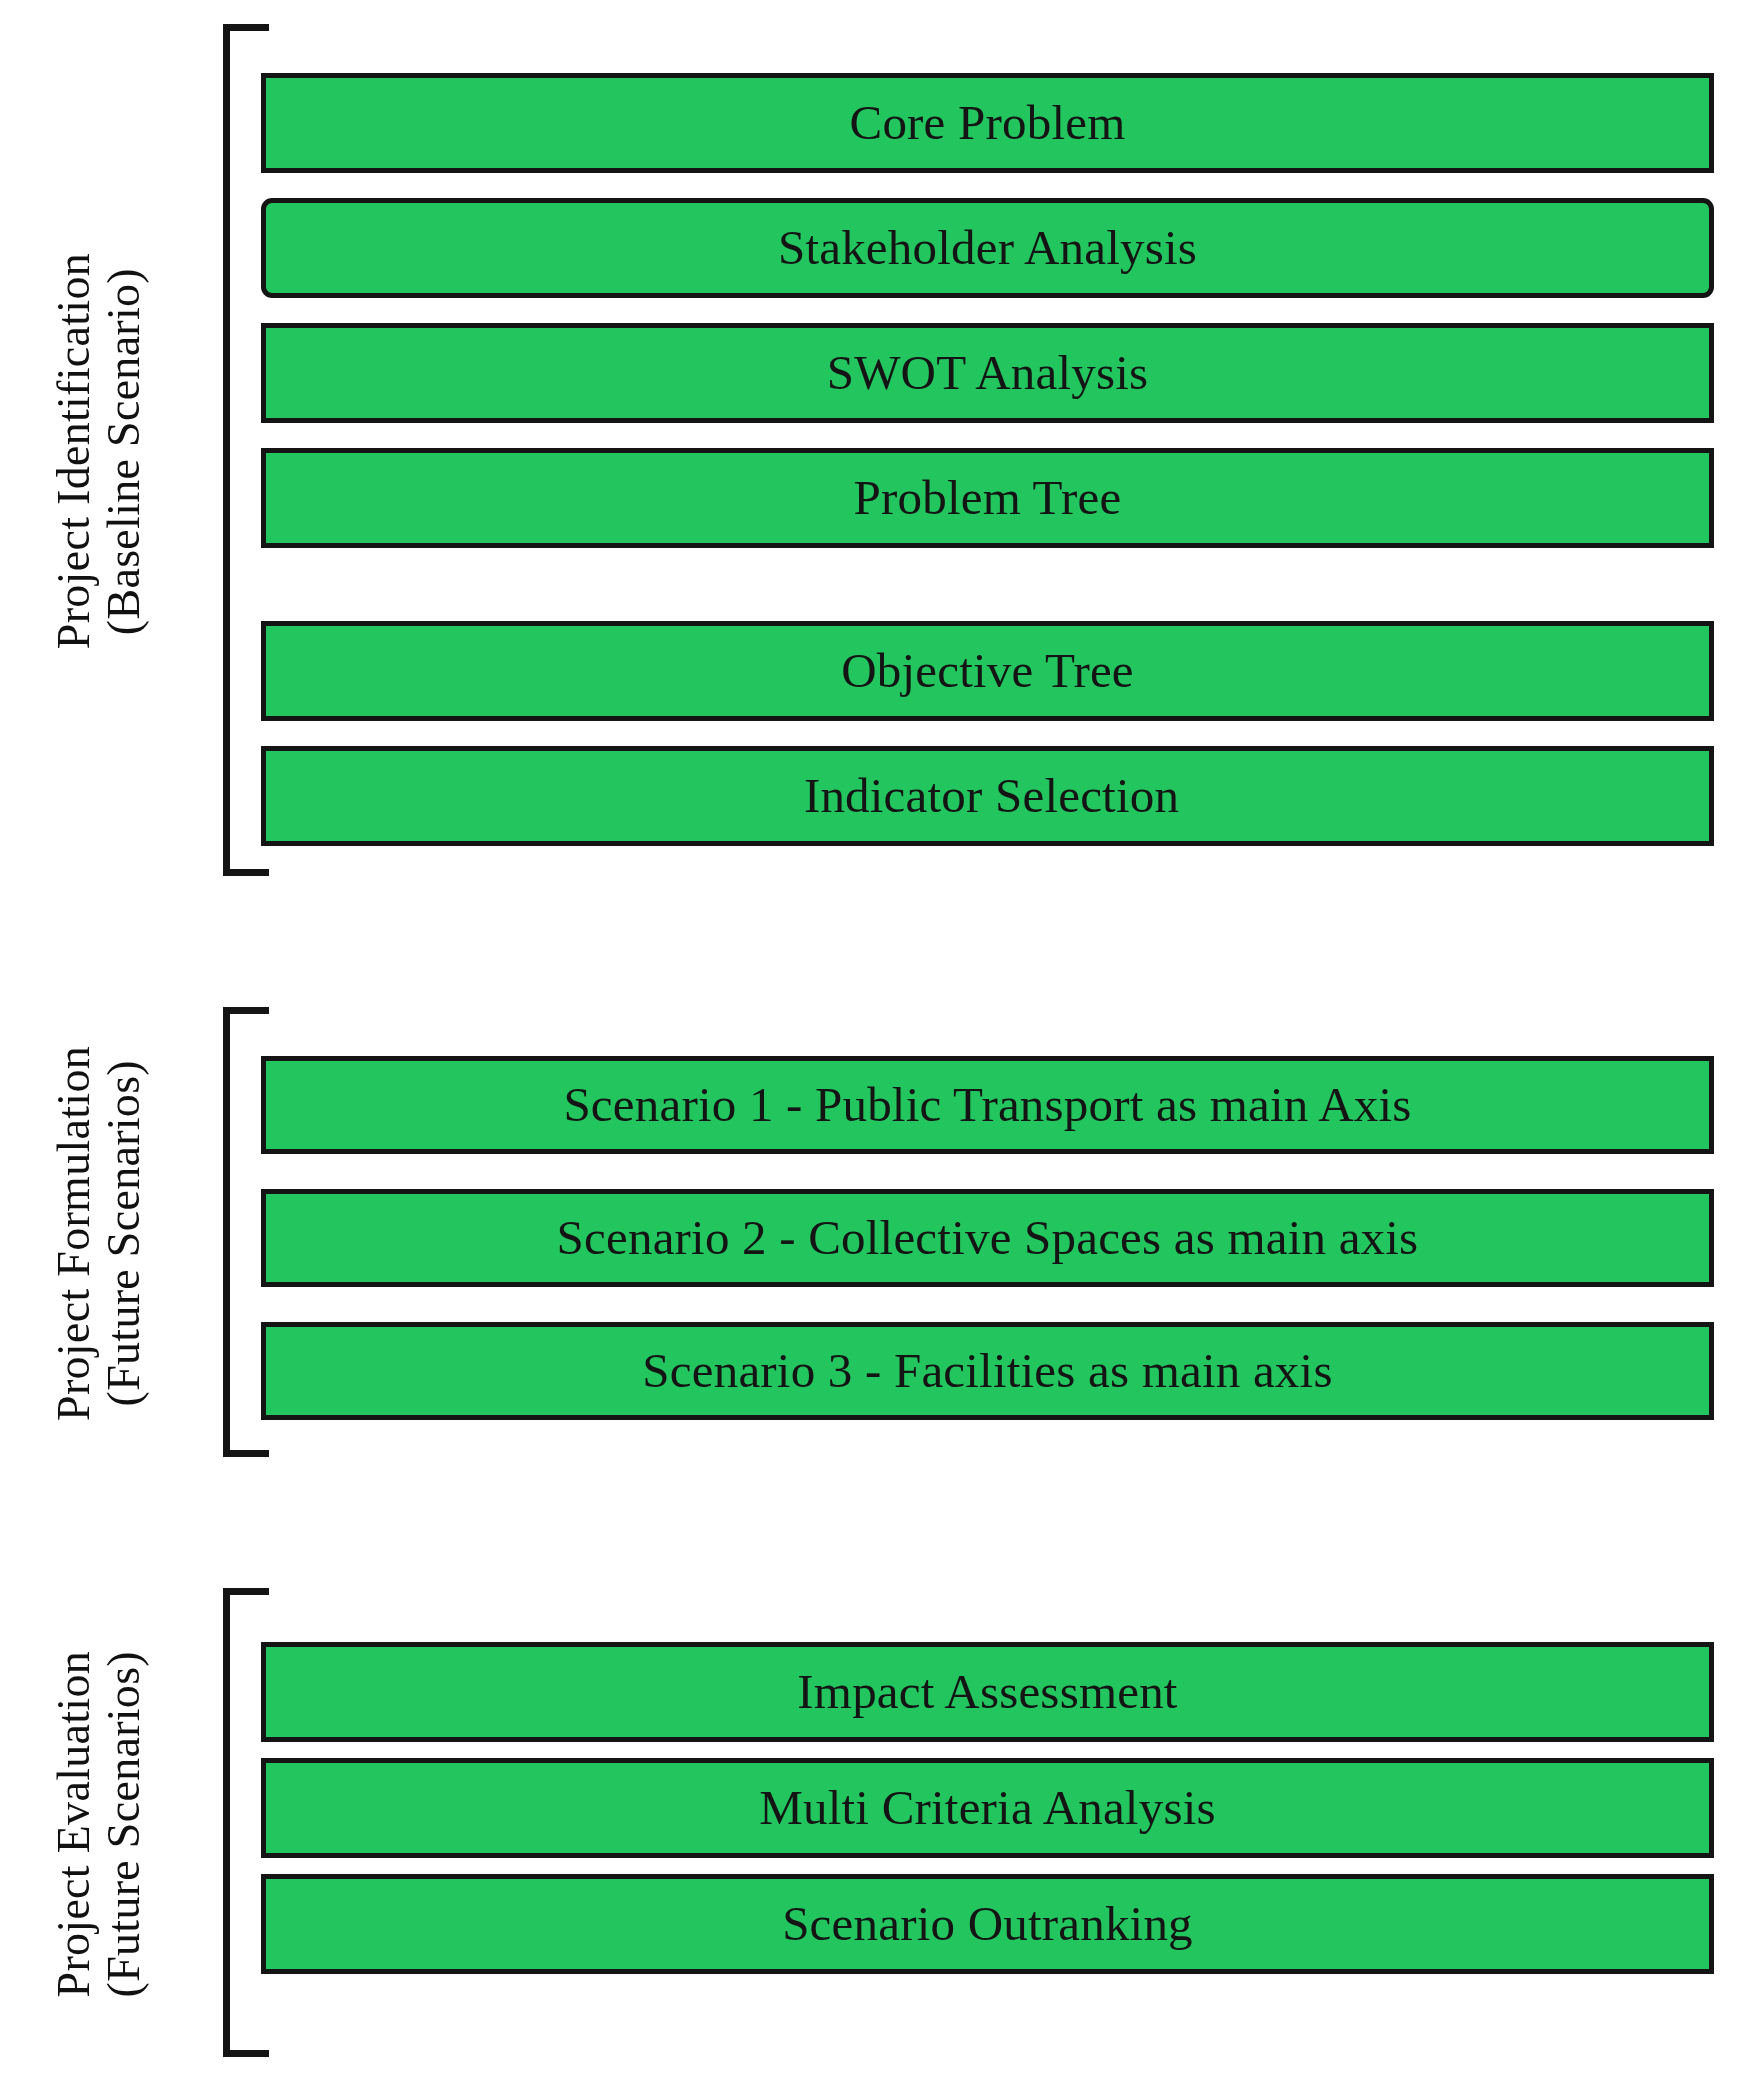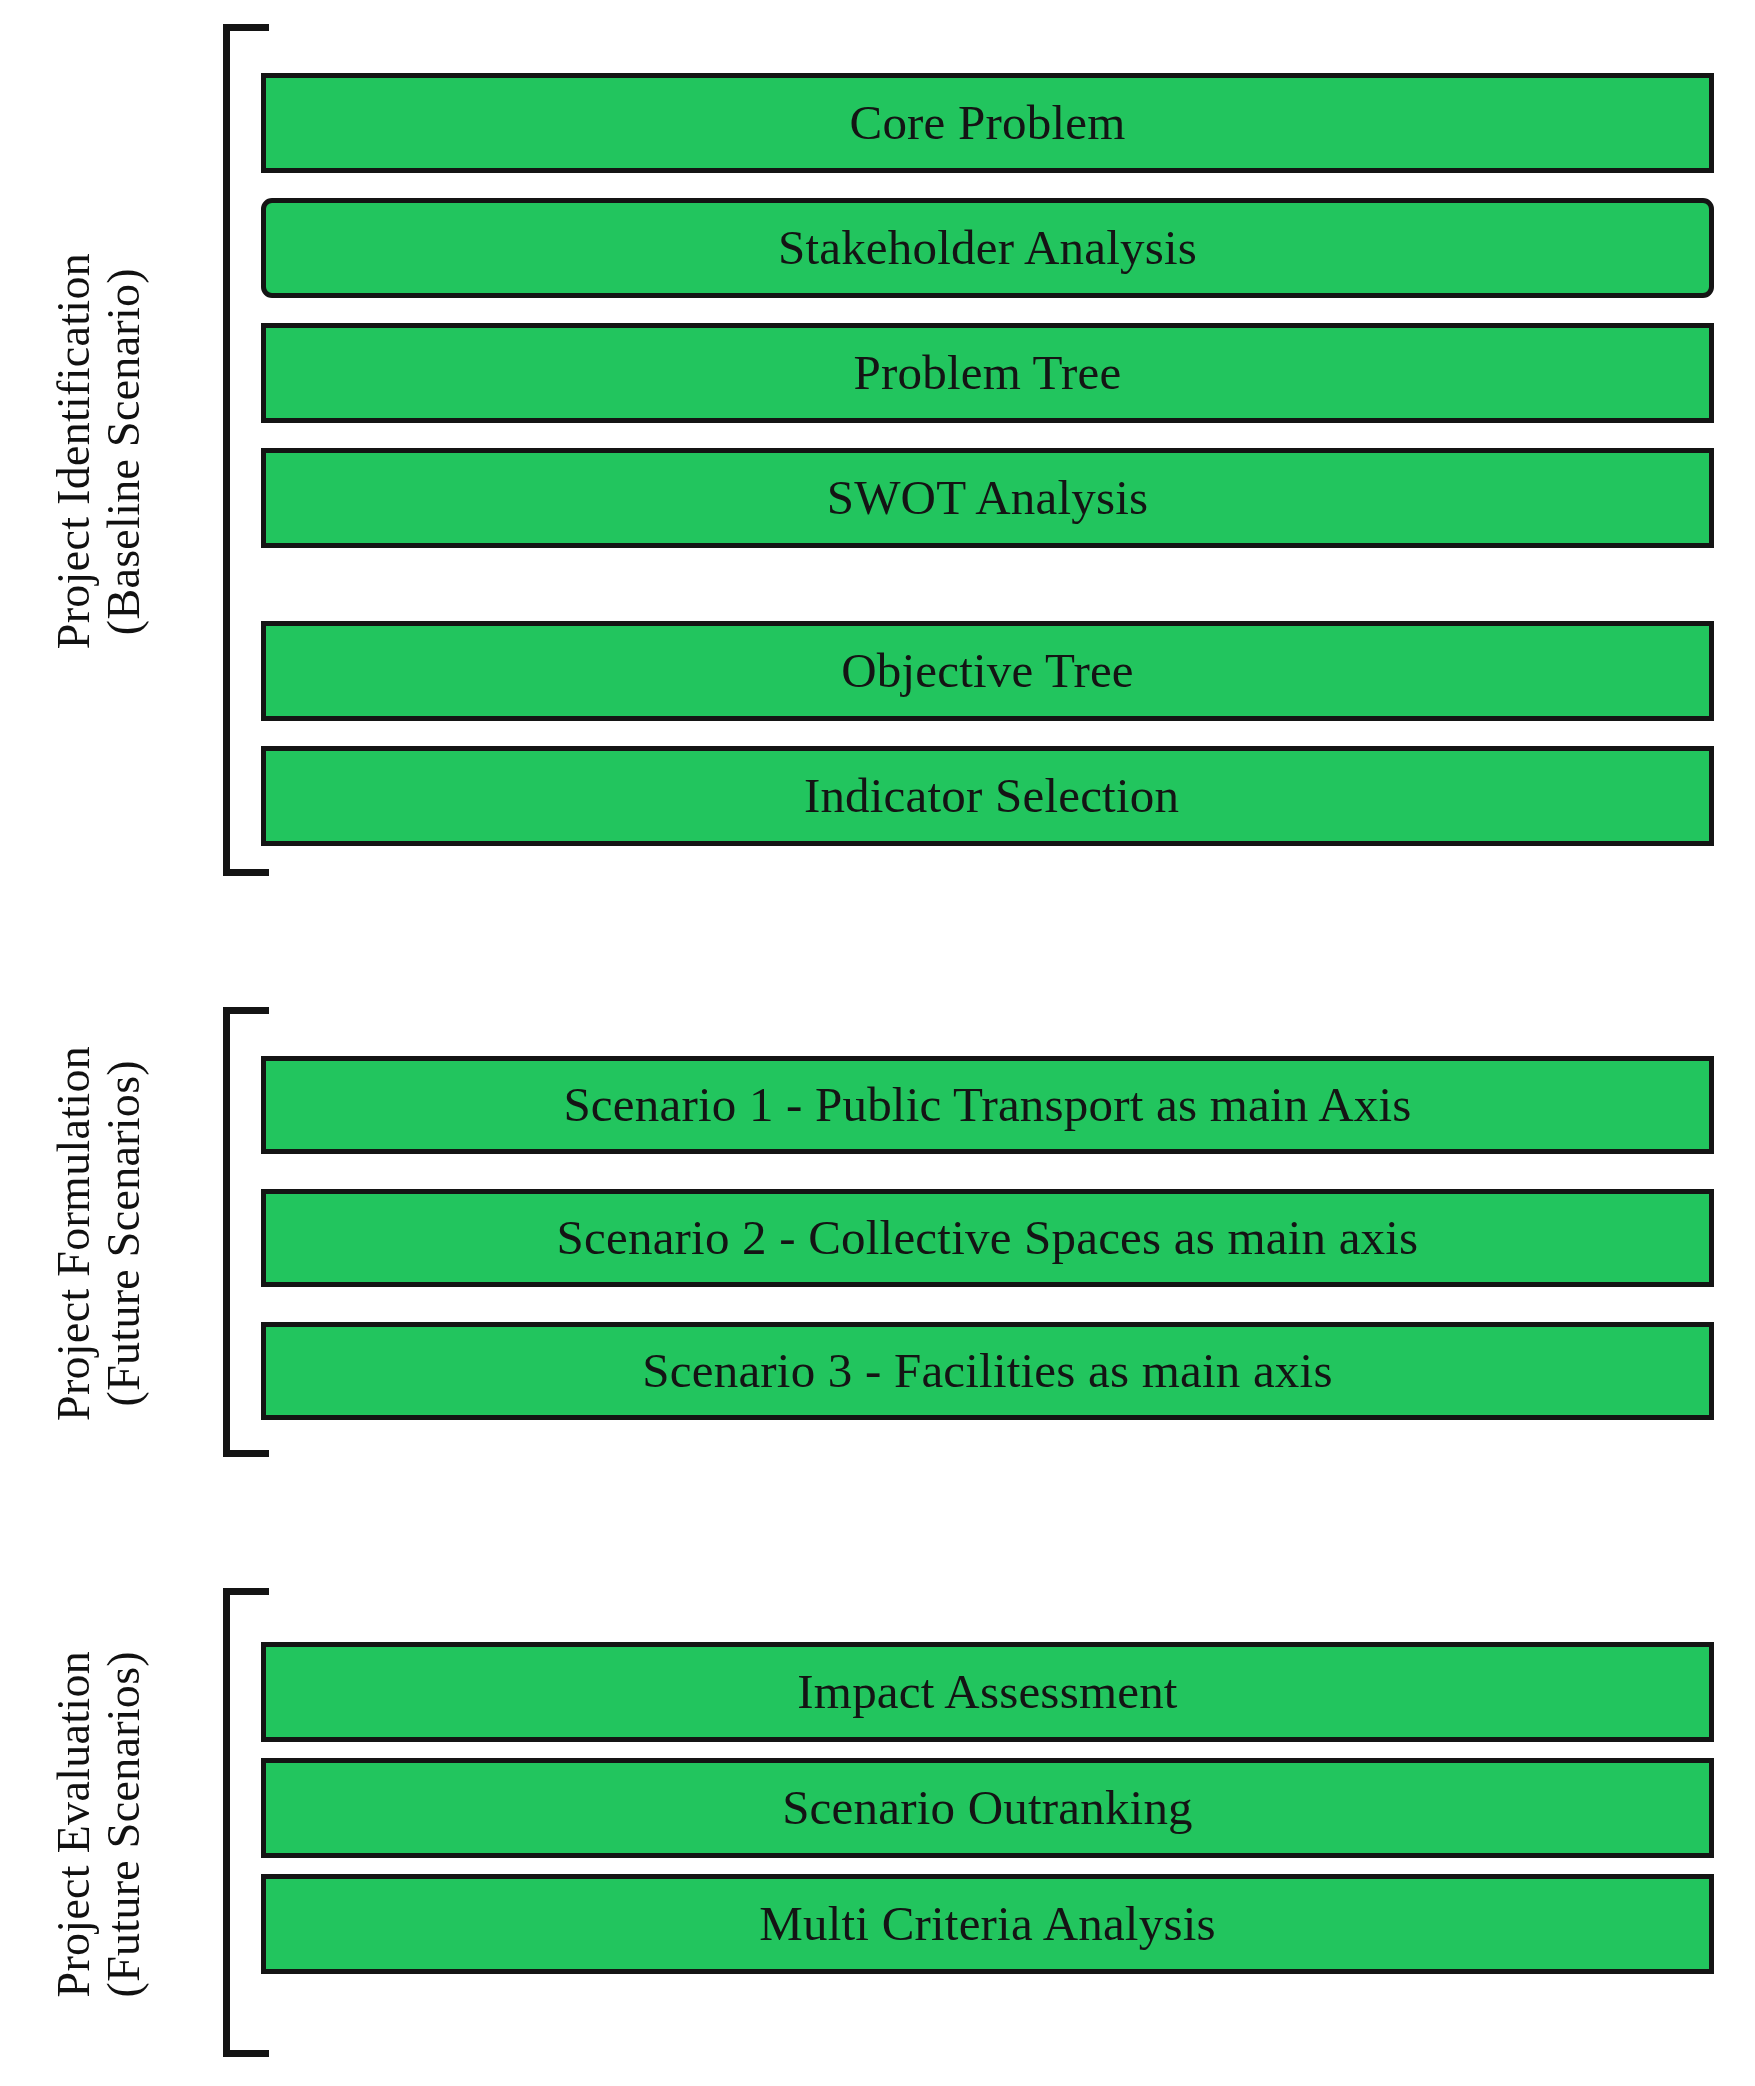--- a/index.html
+++ b/index.html
@@ -103,24 +103,24 @@
       </div>
       <div class="bracket" style="top: 0px; height: 852px;"></div>
       <div class="box-stack" style="top: 49px; gap: 25px;">
         <div class="phase-box" style="height: 100px; border-color: rgb(20, 20, 20);">
           <span class="box-label">Core Problem</span>
         </div>
         <div class="phase-box" style="height: 100px; border-color: rgb(20, 20, 20); border-radius: 11px;">
           <span class="box-label">Stakeholder Analysis</span>
         </div>
         <div class="phase-box" style="height: 100px; border-color: rgb(20, 20, 20);">
-          <span class="box-label">Problem Tree</span>
+          <span class="box-label">SWOT Analysis</span>
         </div>
         <div class="phase-box" style="height: 100px; border-color: rgb(20, 20, 20);">
-          <span class="box-label">SWOT Analysis</span>
+          <span class="box-label">Problem Tree</span>
         </div>
         <div class="phase-box" style="height: 100px; border-color: rgb(20, 20, 20); margin-top: 48px;">
           <span class="box-label">Objective Tree</span>
         </div>
         <div class="phase-box" style="height: 100px; border-color: rgb(20, 20, 20); padding-left: 8px;">
           <span class="box-label">Indicator Selection</span>
         </div>
       </div>
     </div>
     <div class="phase-group" style="top: 1007px; height: 453px;">
@@ -145,21 +145,21 @@
       <div class="phase-label" style="height: 472px;">
         <span class="label-line">Project Evaluation</span>
         <span class="label-line secondary">(Future Scenarios)</span>
       </div>
       <div class="bracket" style="top: 0px; height: 469px;"></div>
       <div class="box-stack" style="top: 54px; gap: 16px;">
         <div class="phase-box" style="height: 100px; border-color: rgb(20, 20, 20);">
           <span class="box-label">Impact Assessment</span>
         </div>
         <div class="phase-box" style="height: 100px; border-color: rgb(20, 20, 20);">
-          <span class="box-label">Scenario Outranking</span>
+          <span class="box-label">Multi Criteria Analysis</span>
         </div>
         <div class="phase-box" style="height: 100px; border-color: rgb(20, 20, 20);">
-          <span class="box-label">Multi Criteria Analysis</span>
+          <span class="box-label">Scenario Outranking</span>
         </div>
       </div>
     </div>
   </div>
 
 
 </body></html>

